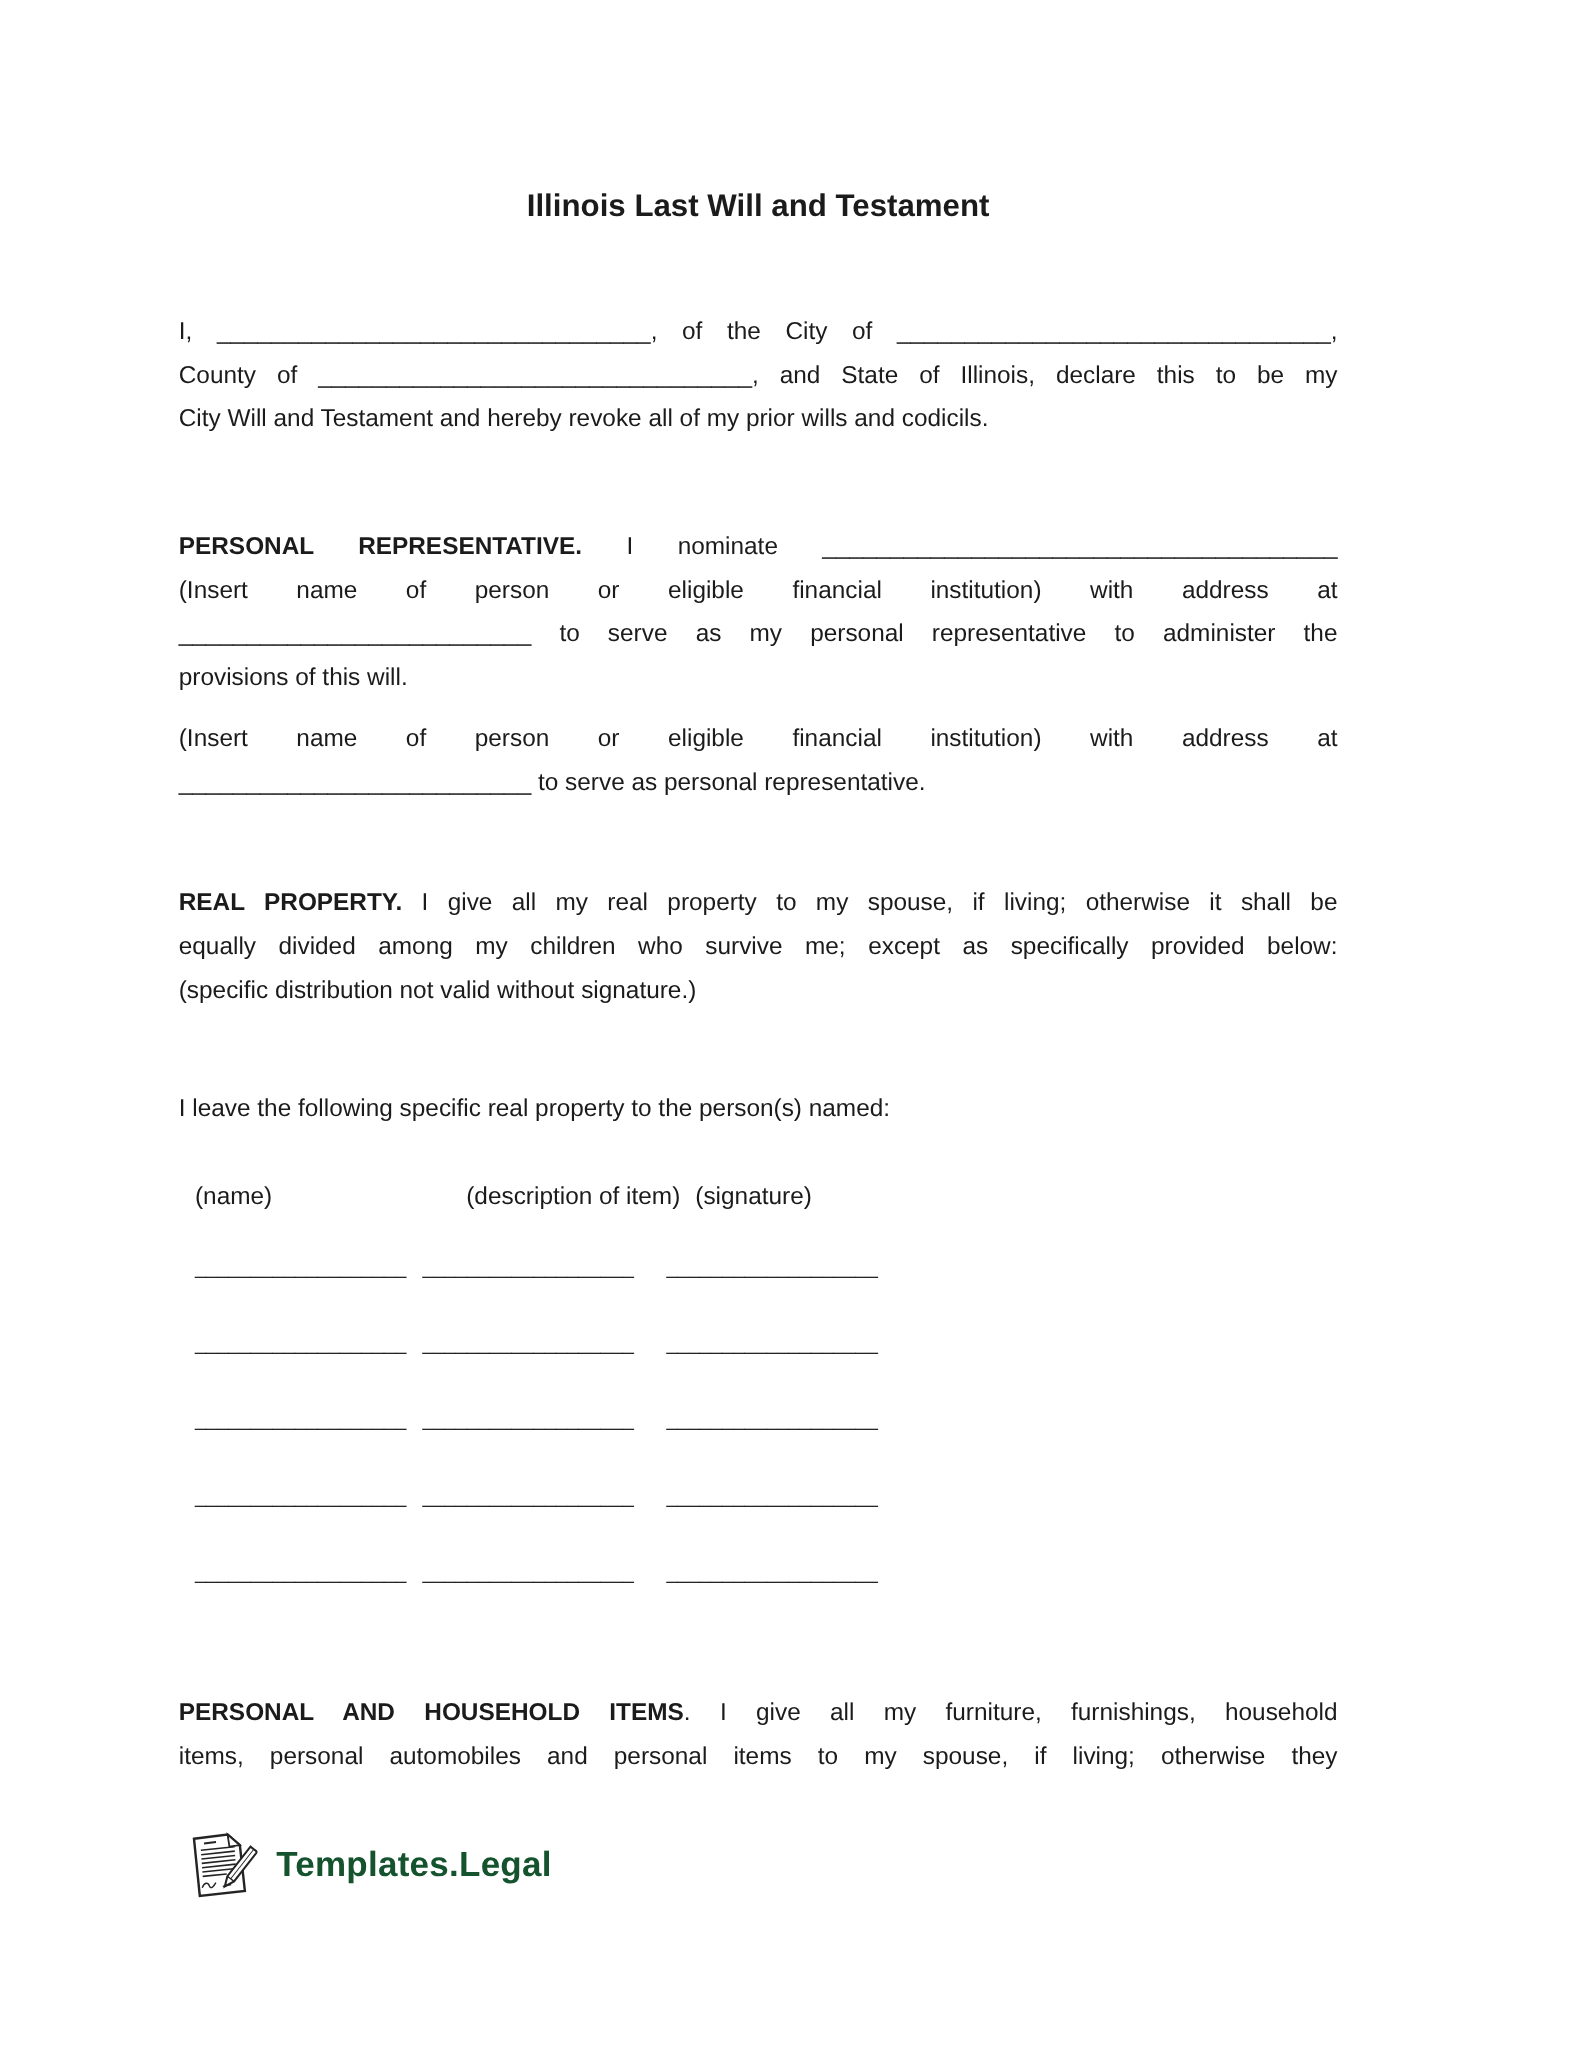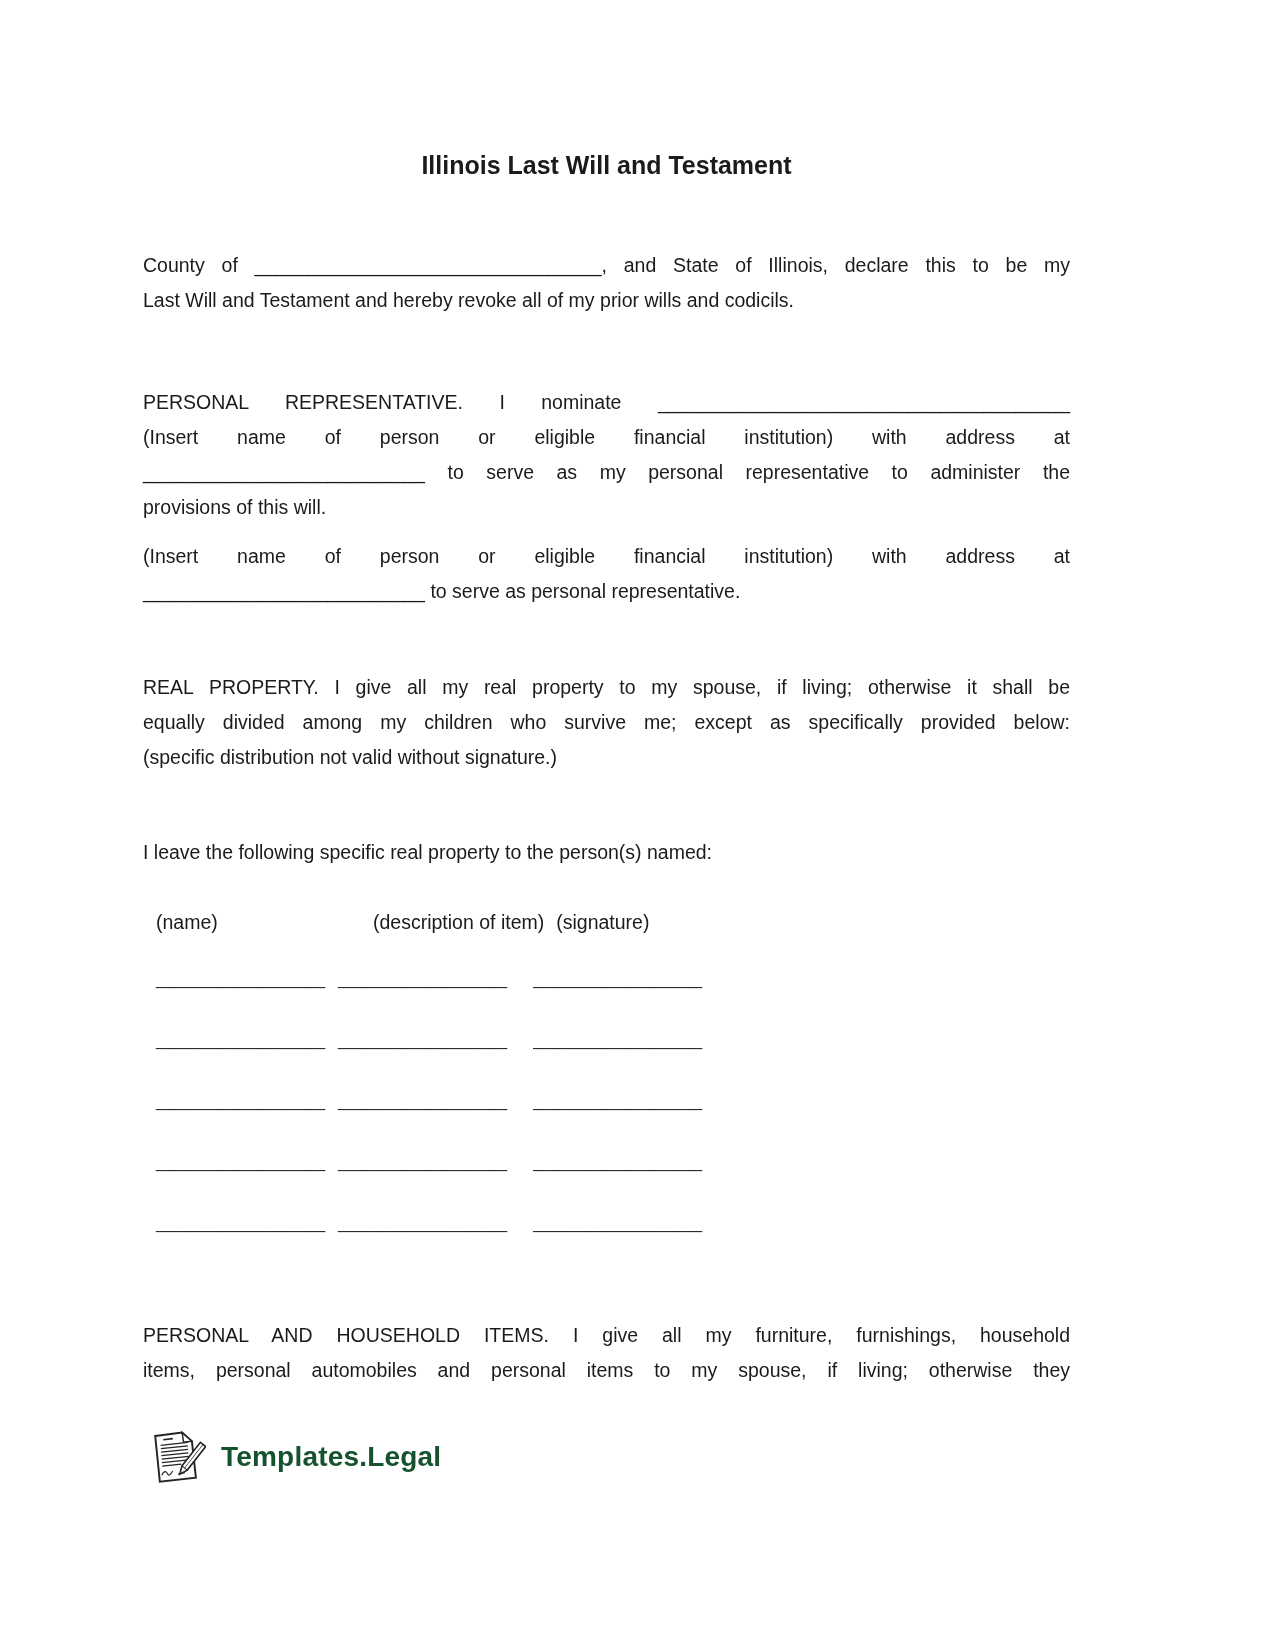--- a/index.html
+++ b/index.html
@@ -29,21 +29,21 @@
     color: #1b1b1b;
   }
   .ln {
     font-size: 19.5px;
     line-height: 35px;
   }
   .j {
     text-align: justify;
     text-align-last: justify;
   }
-  .ln b { font-weight: normal; }
+  .ln b { font-weight: bold; }
   .intro      { margin-top: 65px; }
   .sec-pr     { margin-top: 67px; }
   .pr2        { margin-top: 14px; }
   .sec-rp     { margin-top: 61px; }
   .leave-line { margin-top: 60px; }
   .cols-header {
     margin-top: 35px;
     padding-left: 13px;
     font-size: 19.5px;
     line-height: 35px;
@@ -79,22 +79,23 @@
 </style>
 </head>
 <body>
 
 <div class="page">
   <div class="content">
 
     <div class="doc-title">Illinois Last Will and Testament</div>
 
     <div class="intro">
+      <div class="ln j">I, ________________________________, of the City of ________________________________,</div>
       <div class="ln j">County of ________________________________, and State of Illinois, declare this to be my</div>
-      <div class="ln">Last Will and Testament and hereby revoke all of my prior wills and codicils.</div>
+      <div class="ln">City Will and Testament and hereby revoke all of my prior wills and codicils.</div>
     </div>
 
     <div class="sec-pr">
       <div class="ln j"><b>PERSONAL REPRESENTATIVE.</b><span> I nominate ______________________________________</span></div>
       <div class="ln j">(Insert name of person or eligible financial institution) with address at</div>
       <div class="ln j">__________________________ to serve as my personal representative to administer the</div>
       <div class="ln">provisions of this will.</div>
 
       <div class="pr2">
         <div class="ln j">(Insert name of person or eligible financial institution) with address at</div>

